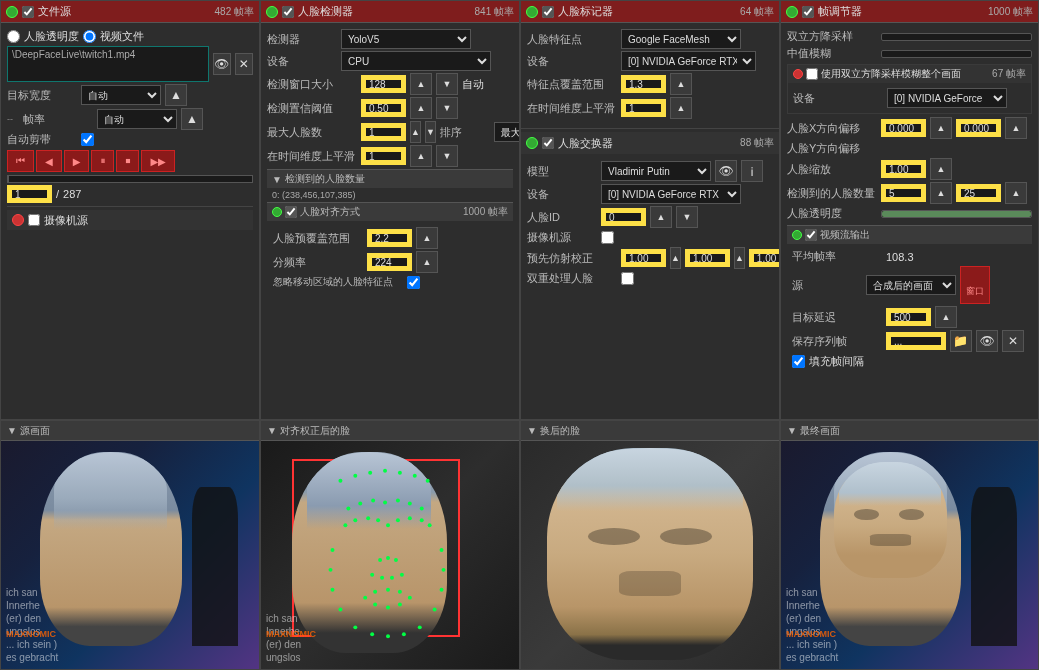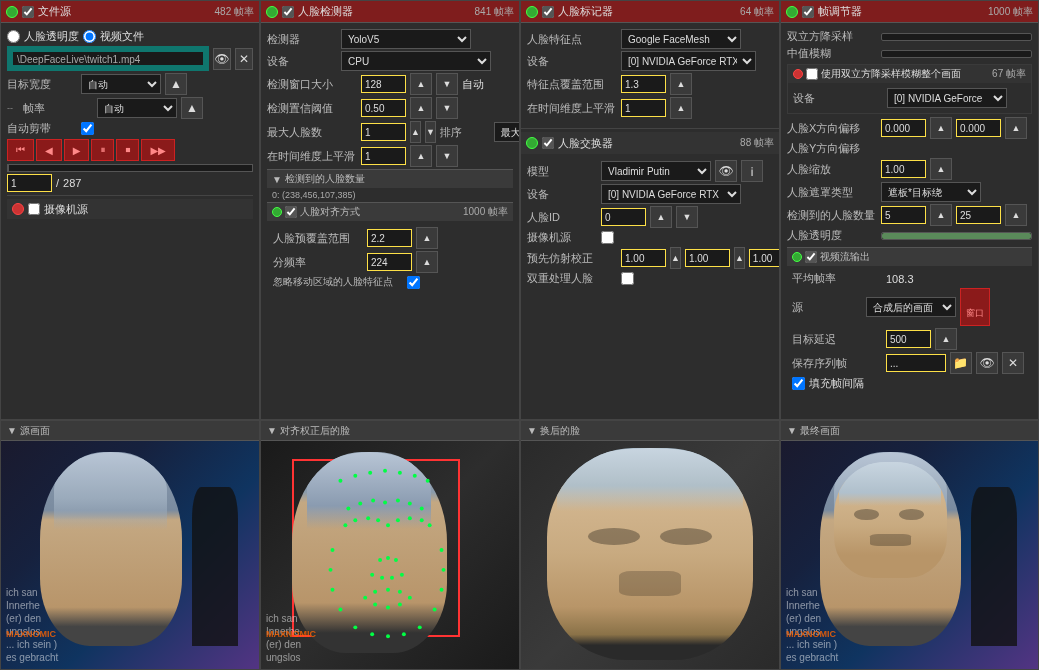--- a/index.html
+++ b/index.html
@@ -70,21 +70,21 @@
     }
     .label {
       color: #bbb;
       white-space: nowrap;
       min-width: 50px;
     }
     .label-wide { min-width: 70px; }
     .label-wider { min-width: 90px; }
     .input-small {
       background: #1a1a1a;
-      border: 1px solid #fde047;
+      border: 5px solid #fde047;
       color: #ddd;
       padding: 1px 3px;
       width: 45px;
       height: 18px;
       font-size: 10px;
     }
     .select-box {
       background: #1a1a1a;
       border: 1px solid #555;
       color: #ddd;
@@ -144,26 +144,26 @@
       font-size: 9px;
       padding: 2px 5px;
     }
     .divider {
       height: 1px;
       background: #444;
       margin: 3px 0;
     }
     .file-path {
       background: #1a1a1a;
-      border: 6px solid #0f766e;
+      border: 1px solid #0f766e;
       color: #aaa;
       font-size: 10px;
       padding: 2px 4px;
       width: 100%;
-      height: 25px;
+      height: 36px;
       overflow: hidden;
       white-space: nowrap;
     }
     
     .bottom-panel {
       border: 1px solid #444;
       overflow: hidden;
       position: relative;
     }
     .bottom-header {
@@ -566,26 +566,20 @@
         <input class="input-small" value="0.000" style="">
         <div class="btn-icon" style="font-size:9px">▲</div>
       </div>
       <div class="row">
         <span class="label label-wider">人脸Y方向偏移</span>
       </div>
       <div class="row">
         <span class="label label-wider">人脸缩放</span>
         <input class="input-small" value="1.00" style="">
         <div class="btn-icon" style="font-size:9px">▲</div>
-      </div>
-      <div class="row">
-        <span class="label label-wider">人脸遮罩类型</span>
-        <select class="select-box" style="width:100px">
-          <option>遮板*目标绕</option>
-        </select>
       </div>
       <div class="row">
         <span class="label label-wider">检测到的人脸数量</span>
         <input class="input-small" value="5" style="">
         <div class="btn-icon" style="font-size:9px">▲</div>
         <input class="input-small" value="25" style="">
         <div class="btn-icon" style="font-size:9px">▲</div>
       </div>
       <div class="row">
         <span class="label label-wider">人脸透明度</span>

